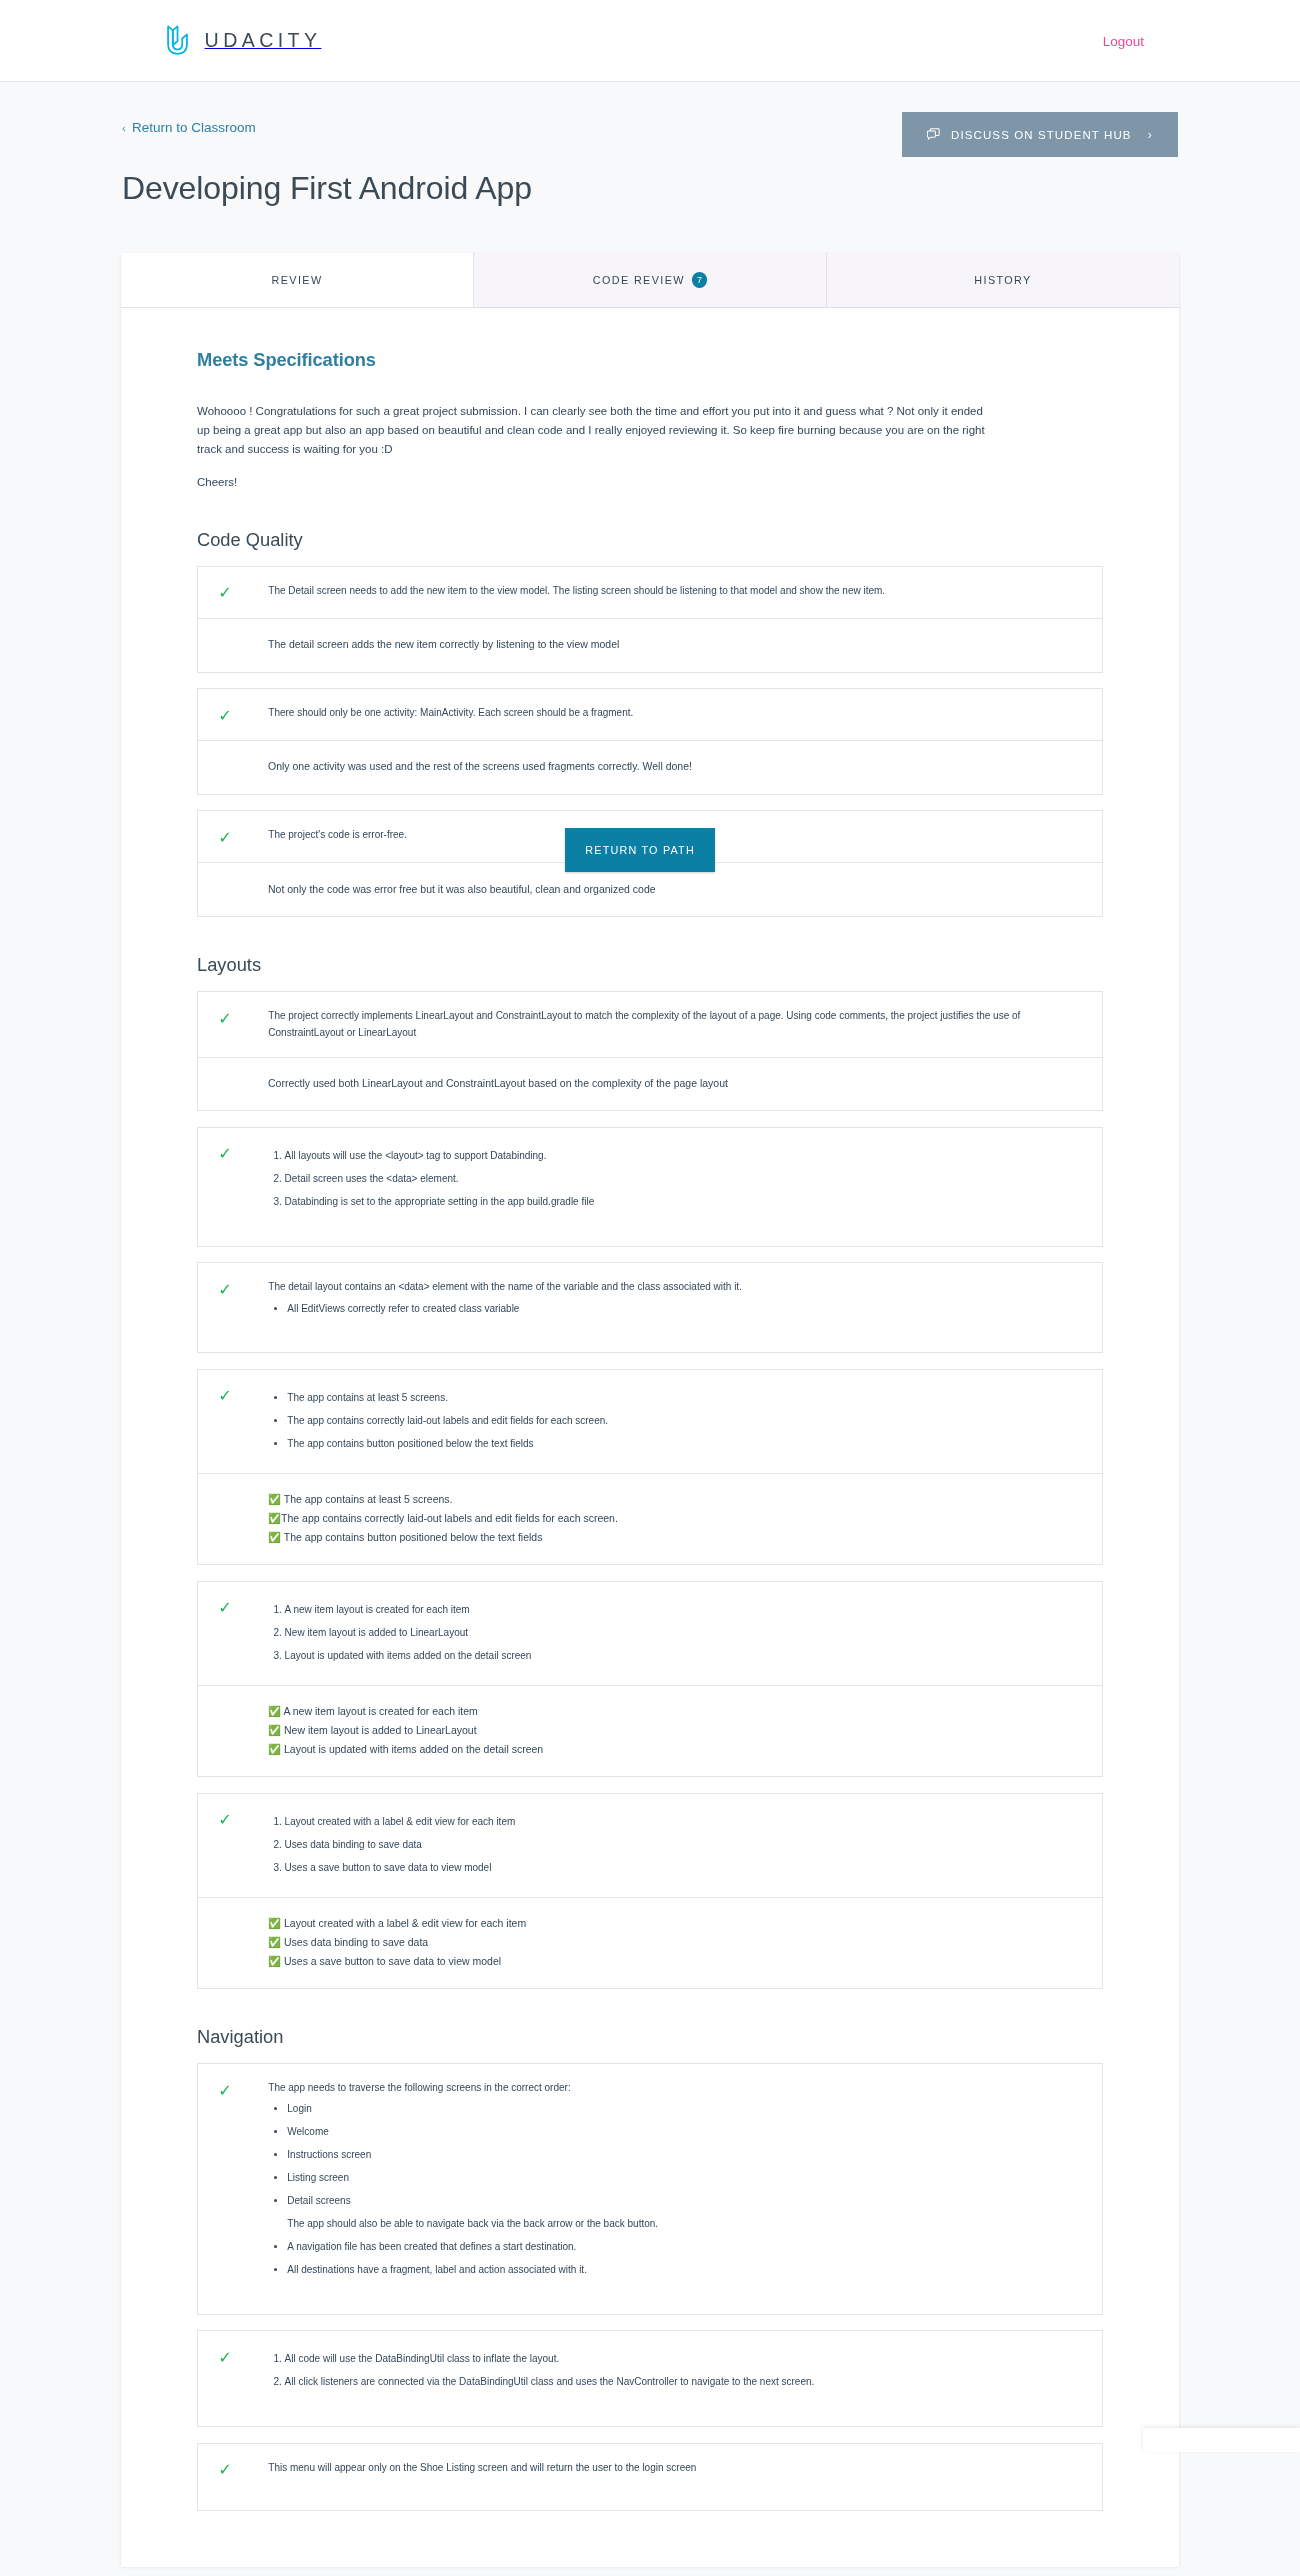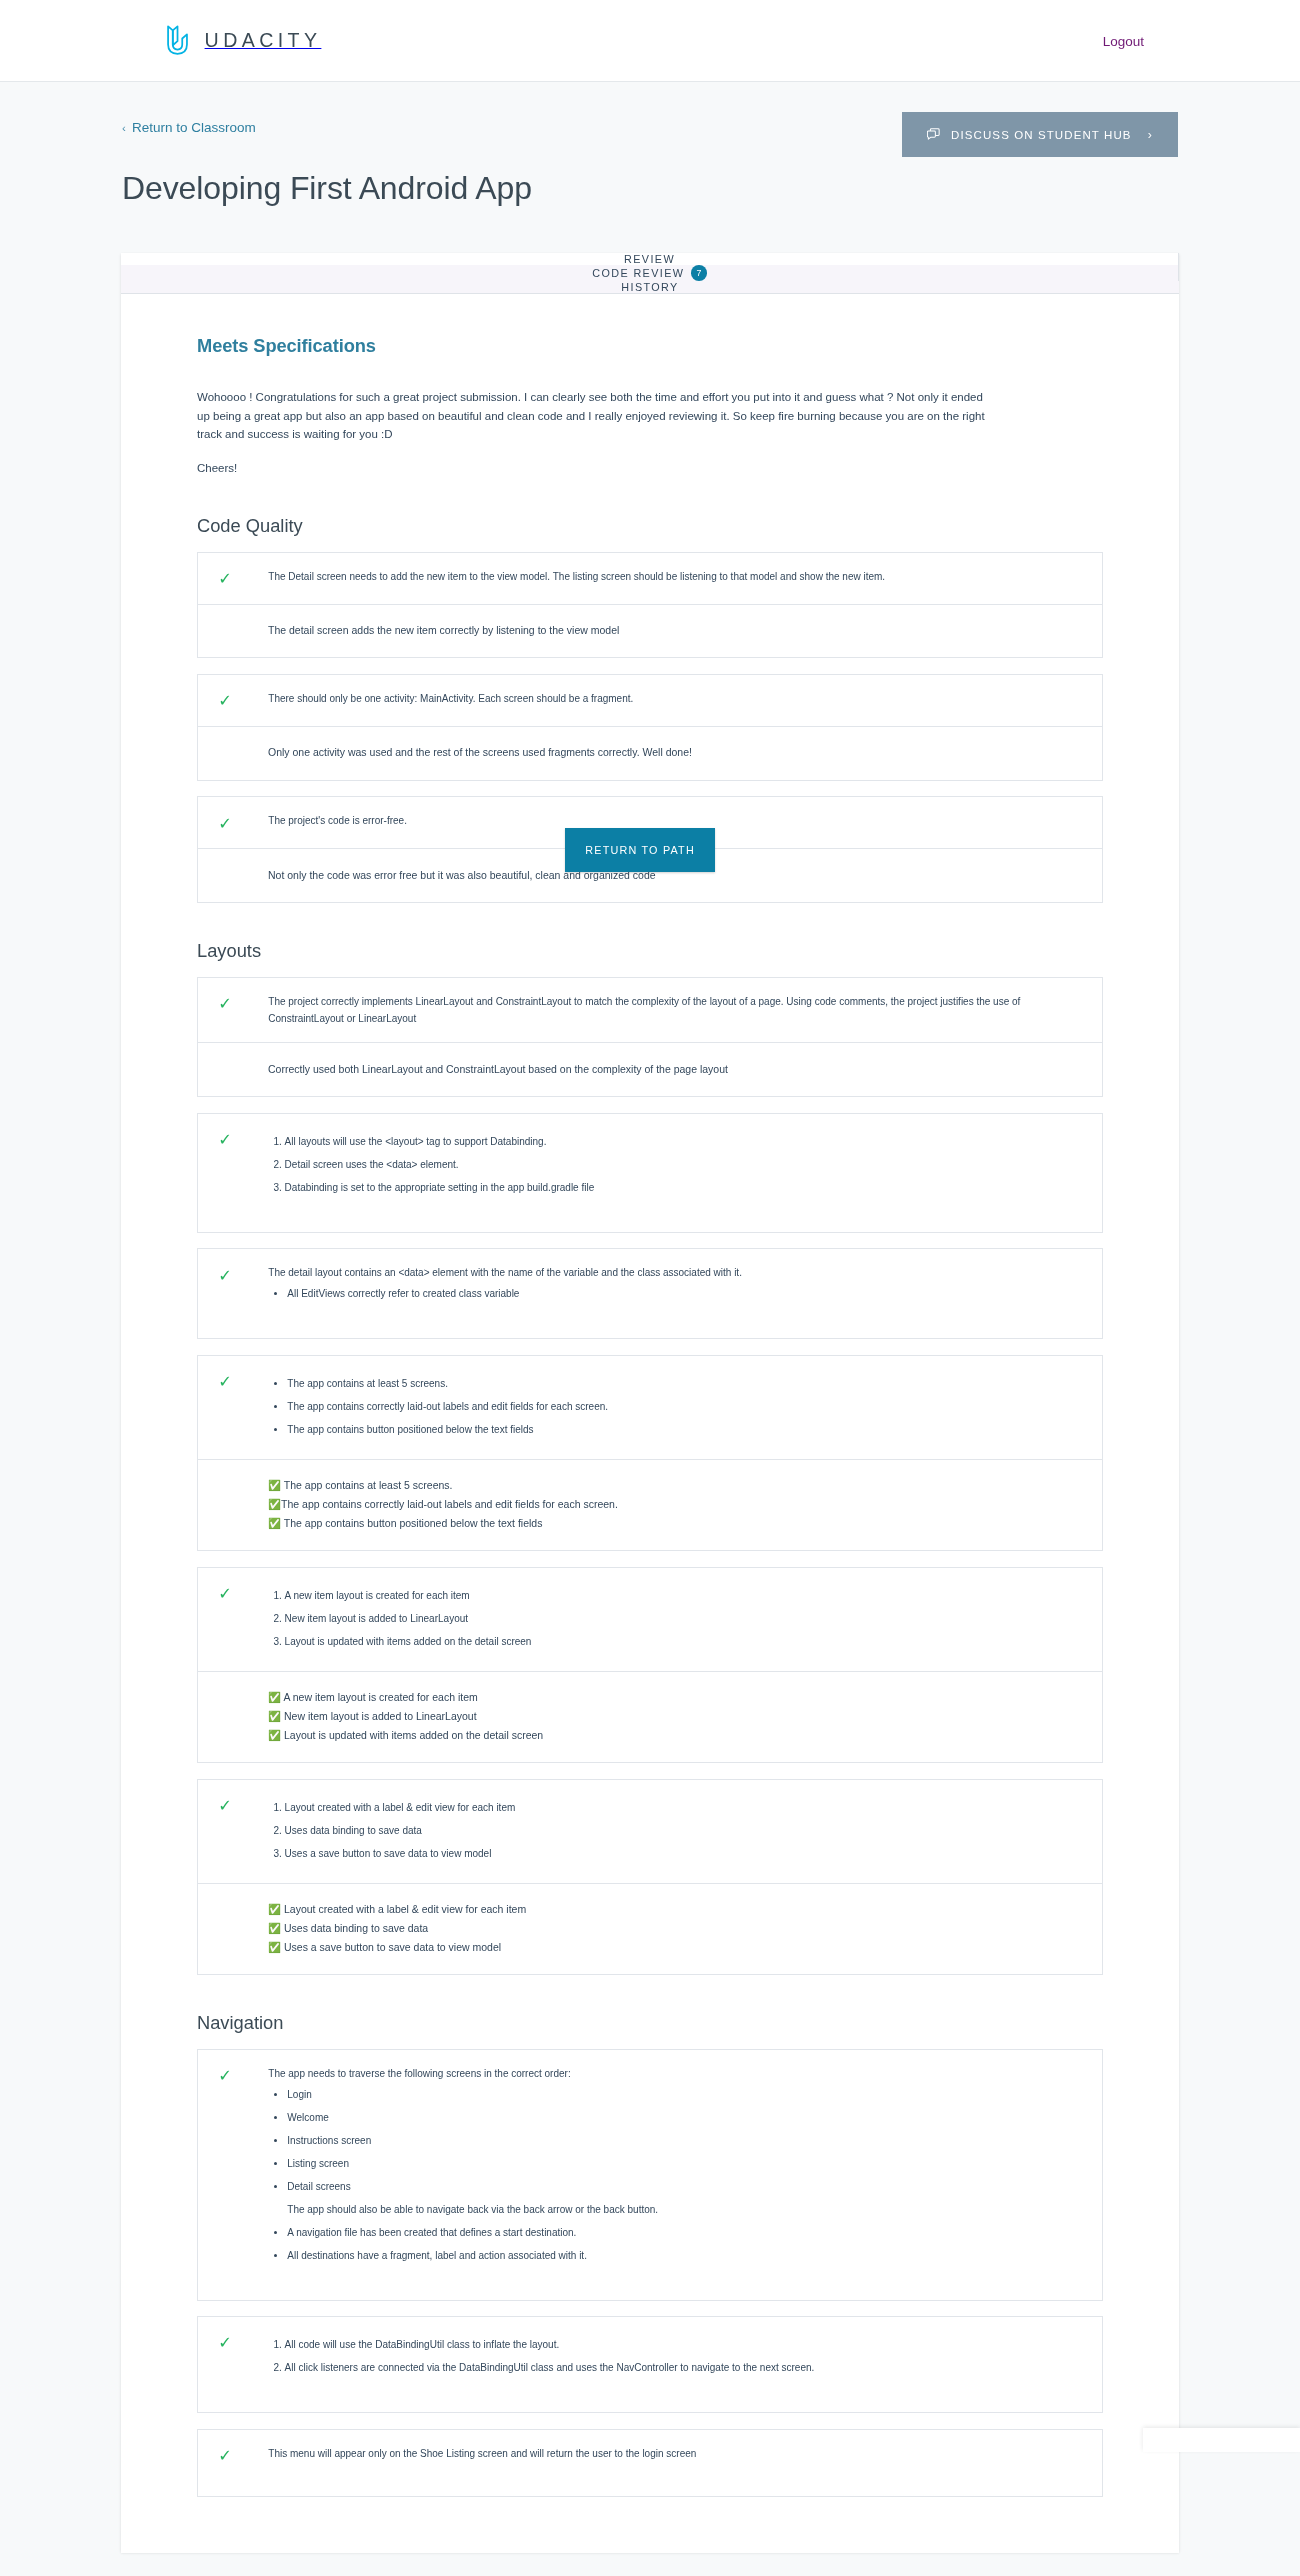--- a/index.html
+++ b/index.html
@@ -20,21 +20,21 @@
     padding:0 157px 0 164px;
     position:relative;
   }
   .logo-wrap{ display:flex; align-items:center; gap:12.2px; }
   .logo-mark{ width:28.4px; height:31px; display:block; }
   .logo-word{
     font-size:19.6px; letter-spacing:4.4px; color:#3b4a55; font-weight:400;
   }
   .logout{
     position:absolute; right:156px; top:50%; transform:translateY(-50%);
-    font-size:13.5px; color:#701a75; text-decoration:none;
+    font-size:13.5px; color:#ec4899; text-decoration:none;
   }
 
   
   .page{ padding:0 0 0 0; }
   .page-head{
     width:1300px; padding:38px 122px 0 122px;
     position:relative;
   }
   .breadcrumb{
     font-size:13.5px; color:#2e7fa0; display:inline-flex; align-items:center; gap:6.1px;
@@ -54,21 +54,21 @@
   .page-title{
     font-size:32px; font-weight:400; color:#3b4a55;
     margin:35px 0 0 0; letter-spacing:-0.1px;
   }
 
   
   .card{
     margin:46px 0 0 121px; width:1058px; background:#ffffff;
     box-shadow:0 0.7px 2.7px rgba(0,0,0,.12);
   }
-  .tabs{ display:flex; border-bottom:0.7px solid #dfe3e8;flex-direction:column; }
+  .tabs{ display:flex; border-bottom:0.7px solid #dfe3e8; }
   .tab{
     flex:1 1 0; height:54px;
     display:flex; align-items:center; justify-content:center; gap:6.8px;
     font-size:10.8px; letter-spacing:1.4px; color:#33475b;
     background:#f7f5fa; border-right:0.7px solid #dfe3e8;
     cursor:pointer; user-select:none;
   }
   .tab:last-child{ border-right:none; }
   .tab.active{ background:#ffffff; border-bottom:0.7px solid #ffffff; margin-bottom:-0.7px; }
   .tab .badge{

